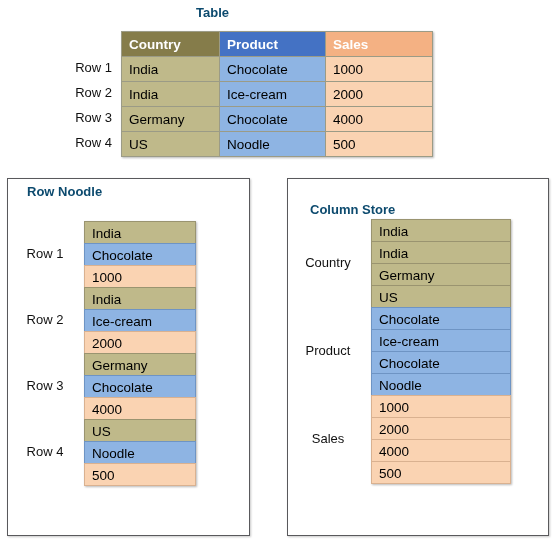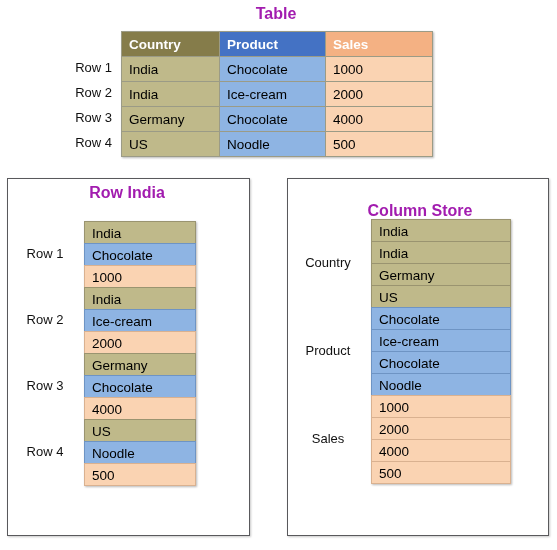--- a/index.html
+++ b/index.html
@@ -12,24 +12,23 @@
     height: 550px;
     position: relative;
     font-family: "Liberation Sans", sans-serif;
     overflow: hidden;
     color: #000000;
   }
 
   
   .section-title {
     position: absolute;
-    font-size: 16px;
+    font-size: 13px;
     font-weight: bold;
-    color: #a21caf;
-    text-align: center;
+    color: #0c4a6e;
     letter-spacing: 0px;
   }
 
   
   #main-table {
     position: absolute;
     left: 121px;
     top: 31px;
     width: 311px;
     border-collapse: collapse;
@@ -161,21 +160,21 @@
       </tr>
       <tr>
         <td class="d-country">US</td>
         <td class="d-product">Noodle</td>
         <td class="d-sales">500</td>
       </tr>
     </tbody>
 </table>
 
 <div class="panel" id="row-store-panel"></div>
-<div class="section-title" style="left:27px; top:184px; width:200px;">Row India</div>
+<div class="section-title" style="left:27px; top:184px; width:200px;">Row Noodle</div>
 <div id="row-store-labels">
     <div class="group-label rs-label" style="top: 246px;">Row 1</div>
     <div class="group-label rs-label" style="top: 312px;">Row 2</div>
     <div class="group-label rs-label" style="top: 378px;">Row 3</div>
     <div class="group-label rs-label" style="top: 444px;">Row 4</div>
   </div>
 <div class="stack" id="row-store-stack">
     <div class="cell country">India</div>
     <div class="cell product">Chocolate</div>
     <div class="cell sales">1000</div>

